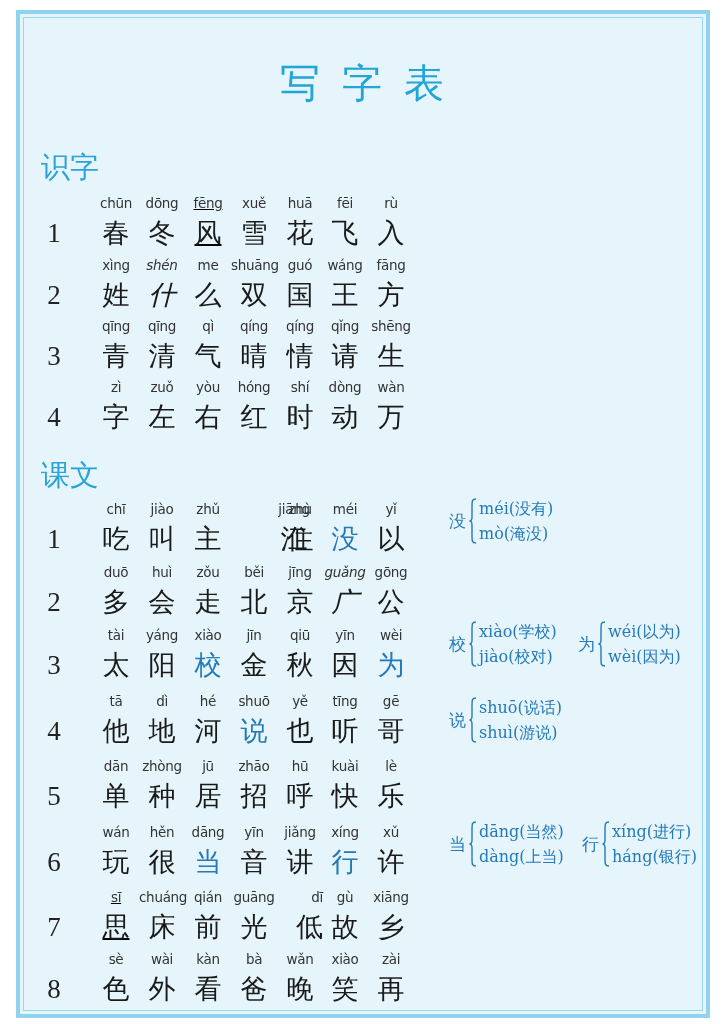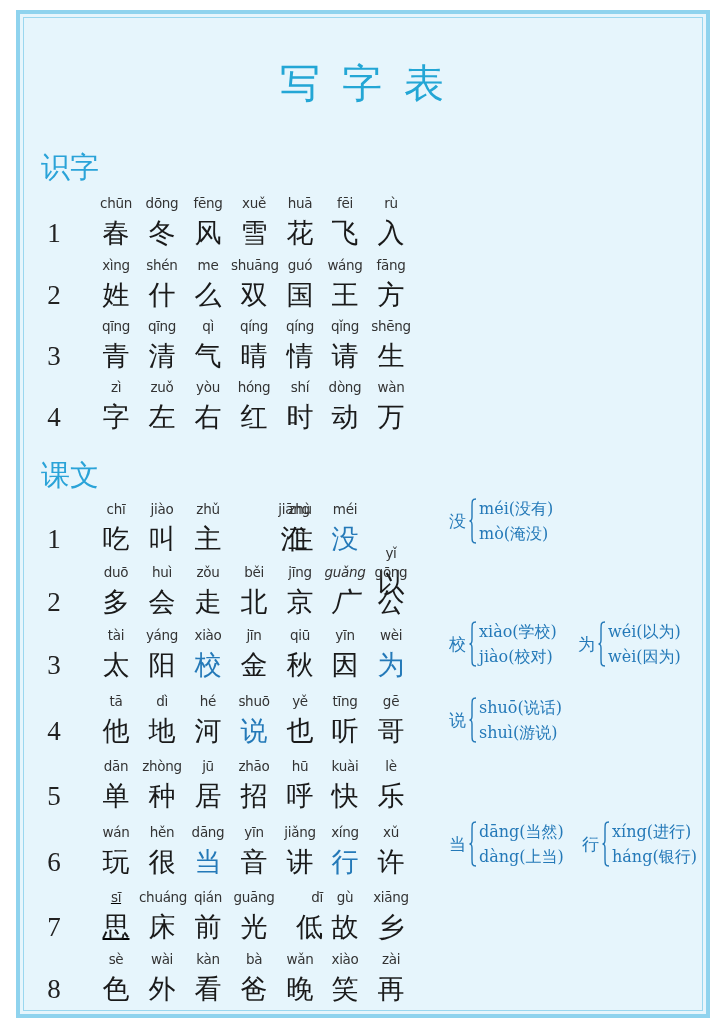--- a/index.html
+++ b/index.html
@@ -64,21 +64,21 @@
     <div class="row" style="top: 194px;">
       <div class="row-num">1</div>
       <div class="cell" style="left: 93px;">
         <span class="py">chūn</span>
         <span class="hz">春</span>
       </div>
       <div class="cell" style="left: 139px;">
         <span class="py">dōng</span>
         <span class="hz">冬</span>
       </div>
-      <div class="cell" style="left: 185px;">
+      <div class="cell" style="left: 185px; text-decoration: underline;">
         <span class="py">fēng</span>
         <span class="hz">风</span>
       </div>
       <div class="cell" style="left: 231px;">
         <span class="py">xuě</span>
         <span class="hz">雪</span>
       </div>
       <div class="cell" style="left: 277px; text-align: center;">
         <span class="py">huā</span>
         <span class="hz">花</span>
@@ -91,21 +91,21 @@
         <span class="py">rù</span>
         <span class="hz">入</span>
       </div>
     </div>
     <div class="row" style="top: 256px;">
       <div class="row-num">2</div>
       <div class="cell" style="left: 93px;">
         <span class="py">xìng</span>
         <span class="hz">姓</span>
       </div>
-      <div class="cell" style="left: 139px;">
+      <div class="cell" style="left: 139px; font-style: italic;">
         <span class="py">shén</span>
         <span class="hz">什</span>
       </div>
       <div class="cell" style="left: 185px;">
         <span class="py">me</span>
         <span class="hz">么</span>
       </div>
       <div class="cell" style="left: 231px;">
         <span class="py">shuāng</span>
         <span class="hz">双</span>
@@ -204,21 +204,21 @@
         <span class="hz">江</span>
       </div>
       <div class="cell" style="left: 277px;">
         <span class="py">zhù</span>
         <span class="hz">住</span>
       </div>
       <div class="cell" style="left: 322px;">
         <span class="py">méi</span>
         <span class="hz poly">没</span>
       </div>
-      <div class="cell" style="left: 368px; margin-top: 44px;">
+      <div class="cell" style="left: 368px;">
         <span class="py">yǐ</span>
         <span class="hz">以</span>
       </div>
     </div>
     <div class="row" style="top: 563px;">
       <div class="row-num">2</div>
       <div class="cell" style="left: 93px;">
         <span class="py">duō</span>
         <span class="hz">多</span>
       </div>

